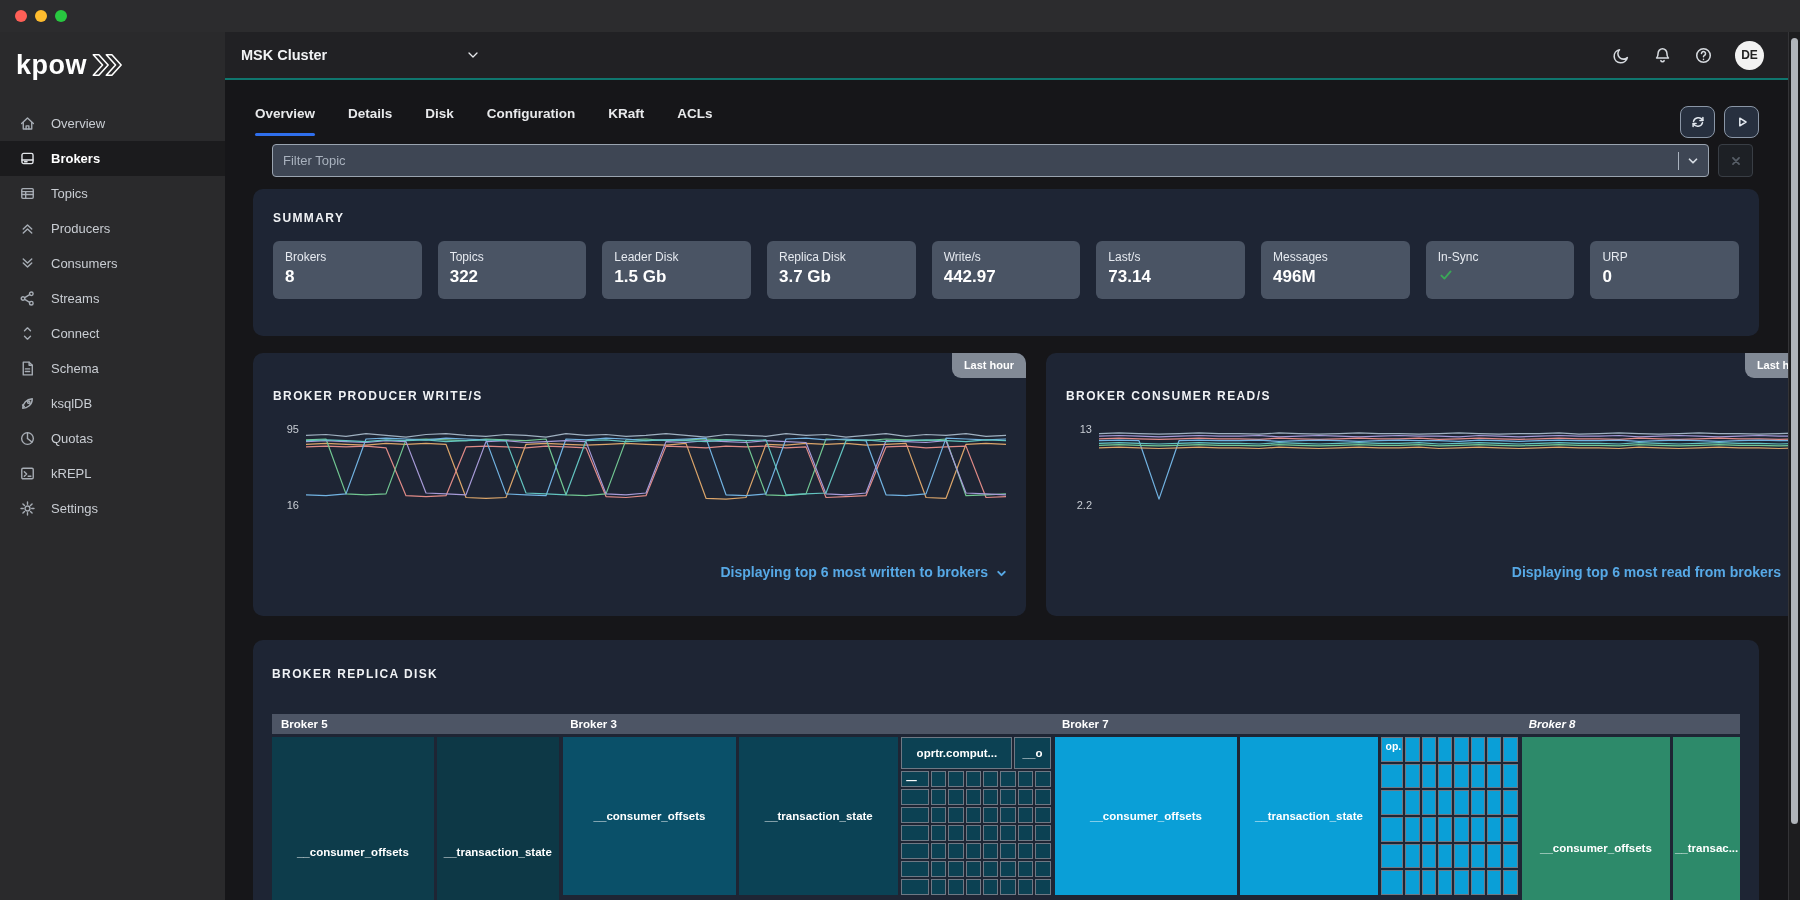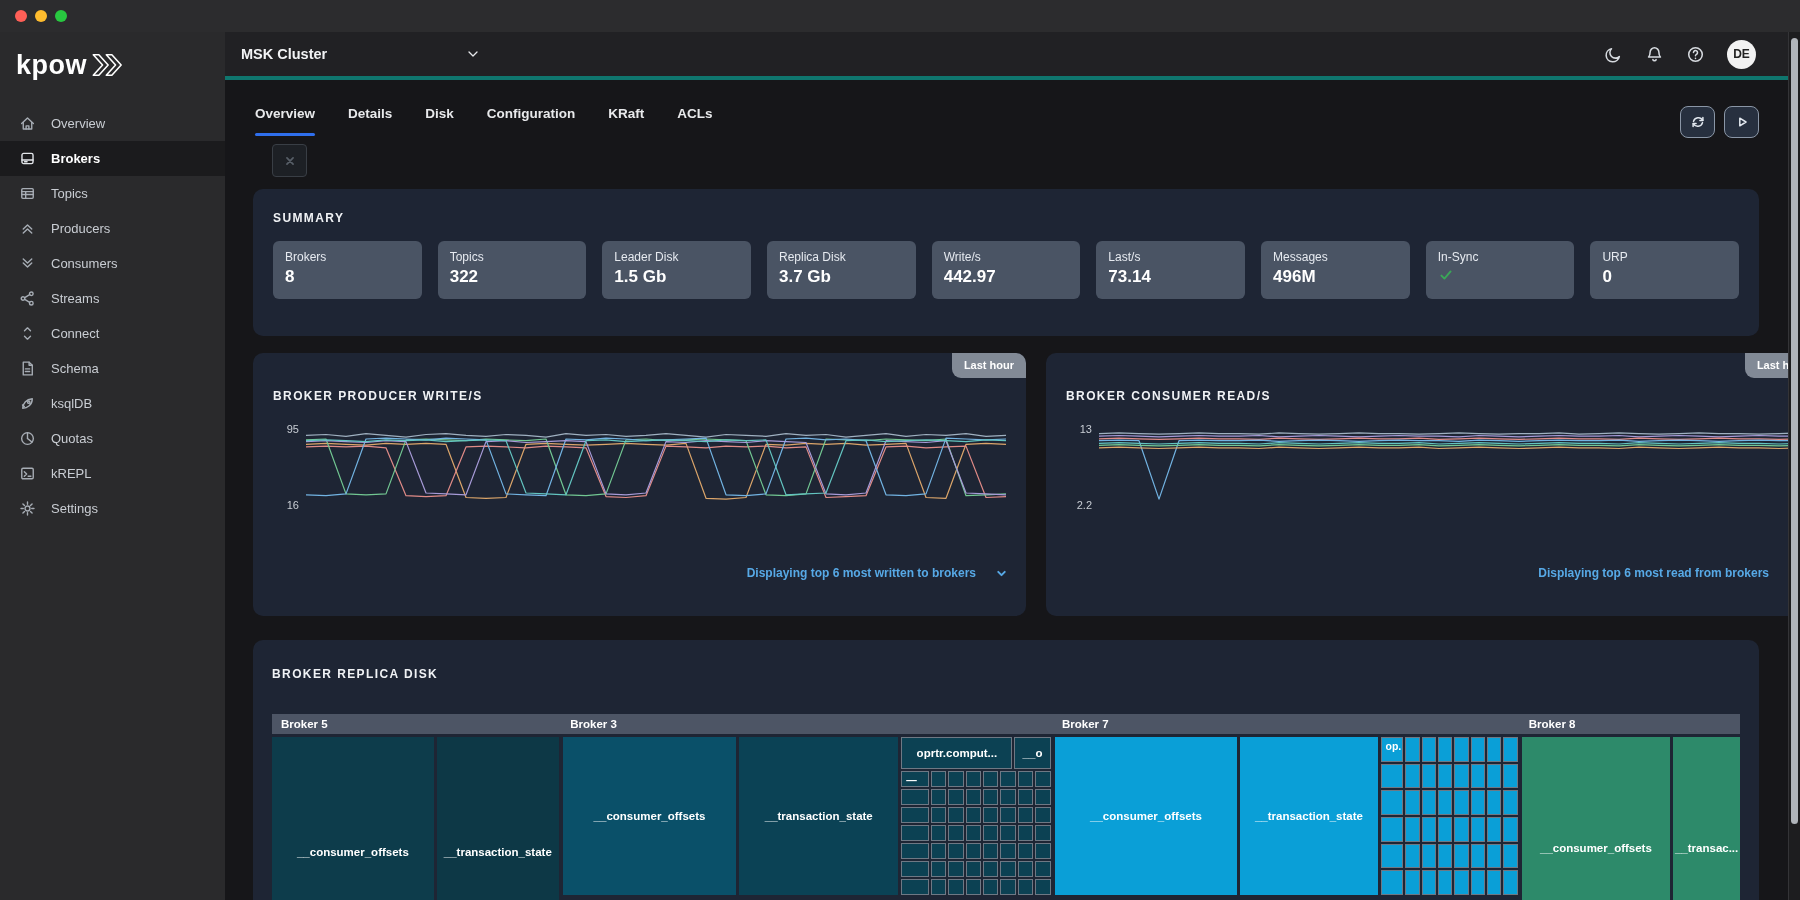--- a/index.html
+++ b/index.html
@@ -19,21 +19,21 @@
   .logo-mark { width:40px; height:26px; }
   .logo-mark path { fill:none; stroke:#fff; stroke-width:1.7; stroke-linejoin:round; }
   .nav { margin-top:12px; }
   .nav-item { display:flex; align-items:center; gap:15px; height:35px; padding-left:19px; color:#c9cdd3; font-size:13px; cursor:pointer; }
   .nav-item .ic { width:17px; height:17px; color:#a7adb5; }
   .nav-item.active { background:#1b1b1d; color:#fff; font-weight:700; }
   .nav-item.active .ic { color:#e3e6ea; }
 
   
   .rightcol { flex:1; display:flex; flex-direction:column; min-width:0; }
-  .topbar { height:48px; background:#212124; border-bottom:4px solid #0f766e; display:flex; align-items:center; padding:0 30px 0 16px; flex-shrink:0; }
+  .topbar { height:48px; background:#212124; border-bottom:2px solid #0f766e; display:flex; align-items:center; padding:0 22px 0 16px; flex-shrink:0; }
   .cluster { display:flex; align-items:center; gap:8px; cursor:pointer; width:240px; justify-content:space-between; }
   .cluster-label { font-size:14.5px; font-weight:700; color:#f2f3f5; }
   .topbar-right { margin-left:auto; display:flex; align-items:center; gap:22px; padding-right:14px; }
   .topbar-right .ic { width:19px; height:19px; color:#d6dadf; }
   .avatar { width:29px; height:29px; border-radius:50%; background:#f2f2f2; color:#222; font-size:12px; font-weight:700; display:flex; align-items:center; justify-content:center; }
 
   .main { flex:1; padding:0 41px 0 28px; min-width:0; }
 
   
   .tabs-row { margin-top:26px; display:flex; align-items:flex-start; }
@@ -68,21 +68,21 @@
 
   .charts-row { margin-top:17px; display:flex; gap:20px; }
   .chart-card { flex:1 1 0; height:263px; position:relative; padding:0 20px; }
   .badge { position:absolute; top:0; right:0; background:#828a96; color:#fff; font-size:11px; font-weight:700; padding:6px 12px 7px; border-radius:0 10px 0 9px; }
   .chart-title { margin-top:36px; }
   .plot-row { display:flex; margin-top:24px; align-items:stretch; }
   .ylabels { width:26px; display:flex; flex-direction:column; justify-content:space-between; align-items:flex-end; font-size:11px; color:#c8cdd4; padding:0 0 0 0; height:78px; }
   .ylabels span { transform:translateY(-4px); }
   .ylabels span:last-child { transform:translateY(6px); }
   .plot-svg { flex:1; height:78px; margin-left:7px; }
-  .chart-footer { position:absolute; right:18px; bottom:36px; display:flex; align-items:flex-end; gap:19px; color:#57a9e6; font-size:12px; font-weight:700; cursor:pointer; }
+  .chart-footer { position:absolute; right:18px; bottom:36px; display:flex; align-items:flex-end; gap:7px; color:#57a9e6; font-size:14px; font-weight:700; cursor:pointer; }
   .chart-footer .ic { width:13px; height:13px; stroke-width:2.4; color:#57a9e6; }
 
   
   .treemap-panel { margin-top:24px; height:400px; padding:0 19px; }
   .treemap-panel .panel-title { padding-top:27px; display:block; }
   .tm-head { position:relative; margin-top:33px; height:20px; background:#4d5565; }
   .tm-head-label { position:absolute; top:0; line-height:20px; font-size:11.5px; font-weight:700; color:#fff; }
   .tm-body { display:flex; gap:4px; margin-top:0; }
   .tm-section { display:flex; gap:3px; padding-top:3px; }
   .tm-cell { display:flex; align-items:center; justify-content:center; font-size:11.5px; font-weight:700; color:#fff; white-space:nowrap; overflow:hidden; cursor:pointer; }
@@ -261,20 +261,27 @@
             </div>
           <div class="sq-btn">
               <span class="ic-slot" style="width: 16px; height: 16px; display: inline-block;"><svg class="ic" viewBox="0 0 16 16" fill="none" stroke="currentColor" stroke-width="1.3" stroke-linecap="round" stroke-linejoin="round" style="width:100%;height:100%">
                   <path d="M5.8 4.2 12 8 5.8 11.8Z"></path>
                 </svg></span>
             </div>
         </div>
       </div>
 
       <div class="filter-row">
+        <div class="select-box ft">
+          <input placeholder="Filter Topic" style="">
+          <span class="sb-div"></span>
+          <span class="ic-slot" style="width: 14px; height: 14px; display: inline-block;"><svg class="ic" viewBox="0 0 16 16" fill="none" stroke="currentColor" stroke-width="1.3" stroke-linecap="round" stroke-linejoin="round" style="width:100%;height:100%">
+                <path d="M4 6 8 10 12 6"></path>
+              </svg></span>
+        </div>
         <div class="clear-btn">
           <span class="ic-slot" style="width: 14px; height: 14px; display: inline-block;"><svg class="ic" viewBox="0 0 16 16" fill="none" stroke="currentColor" stroke-width="1.3" stroke-linecap="round" stroke-linejoin="round" style="width:100%;height:100%">
                 <path d="M4.5 4.5 11.5 11.5 M11.5 4.5 4.5 11.5"></path>
               </svg></span>
         </div>
       </div>
 
       <div class="panel summary">
         <span class="panel-title">SUMMARY</span>
         <div class="cards" id="summary-cards">
@@ -371,21 +378,21 @@
             </div>
           </div>
       </div>
 
       <div class="panel treemap-panel">
         <span class="panel-title" id="tm-title">BROKER REPLICA DISK</span>
         <div class="tm-head" id="tm-head" style="background: rgb(77, 85, 101);">
             <span class="tm-head-label" style="left: calc(0% + 9px);">Broker 5</span>
             <span class="tm-head-label" style="left: calc(19.7% + 9px);">Broker 3</span>
             <span class="tm-head-label" style="left: calc(53.2% + 9px); text-align: right;">Broker 7</span>
-            <span class="tm-head-label" style="left: calc(85% + 9px);">Broker 8</span>
+            <span class="tm-head-label" style="left: calc(85% + 9px); font-style: italic;">Broker 8</span>
           </div>
         <div class="tm-body" id="tm-body">
             <div class="tm-section" style="width: 19.7%; height: 233px;">
               <div class="tm-cell" style="width: 57%; background: rgb(13, 60, 75);">__consumer_offsets</div>
               <div class="tm-cell" style="width: 43%; background: rgb(13, 56, 70);">__transaction_state</div>
             </div>
             <div class="tm-section" style="width: 33.5%; height: 161px;">
               <div class="tm-cell" style="width: 36%; background: rgb(10, 80, 105);">__consumer_offsets</div>
               <div class="tm-cell" style="width: 33%; background: rgb(11, 66, 85);">__transaction_state</div>
               <div class="tm-stack" style="width: 31%;">

